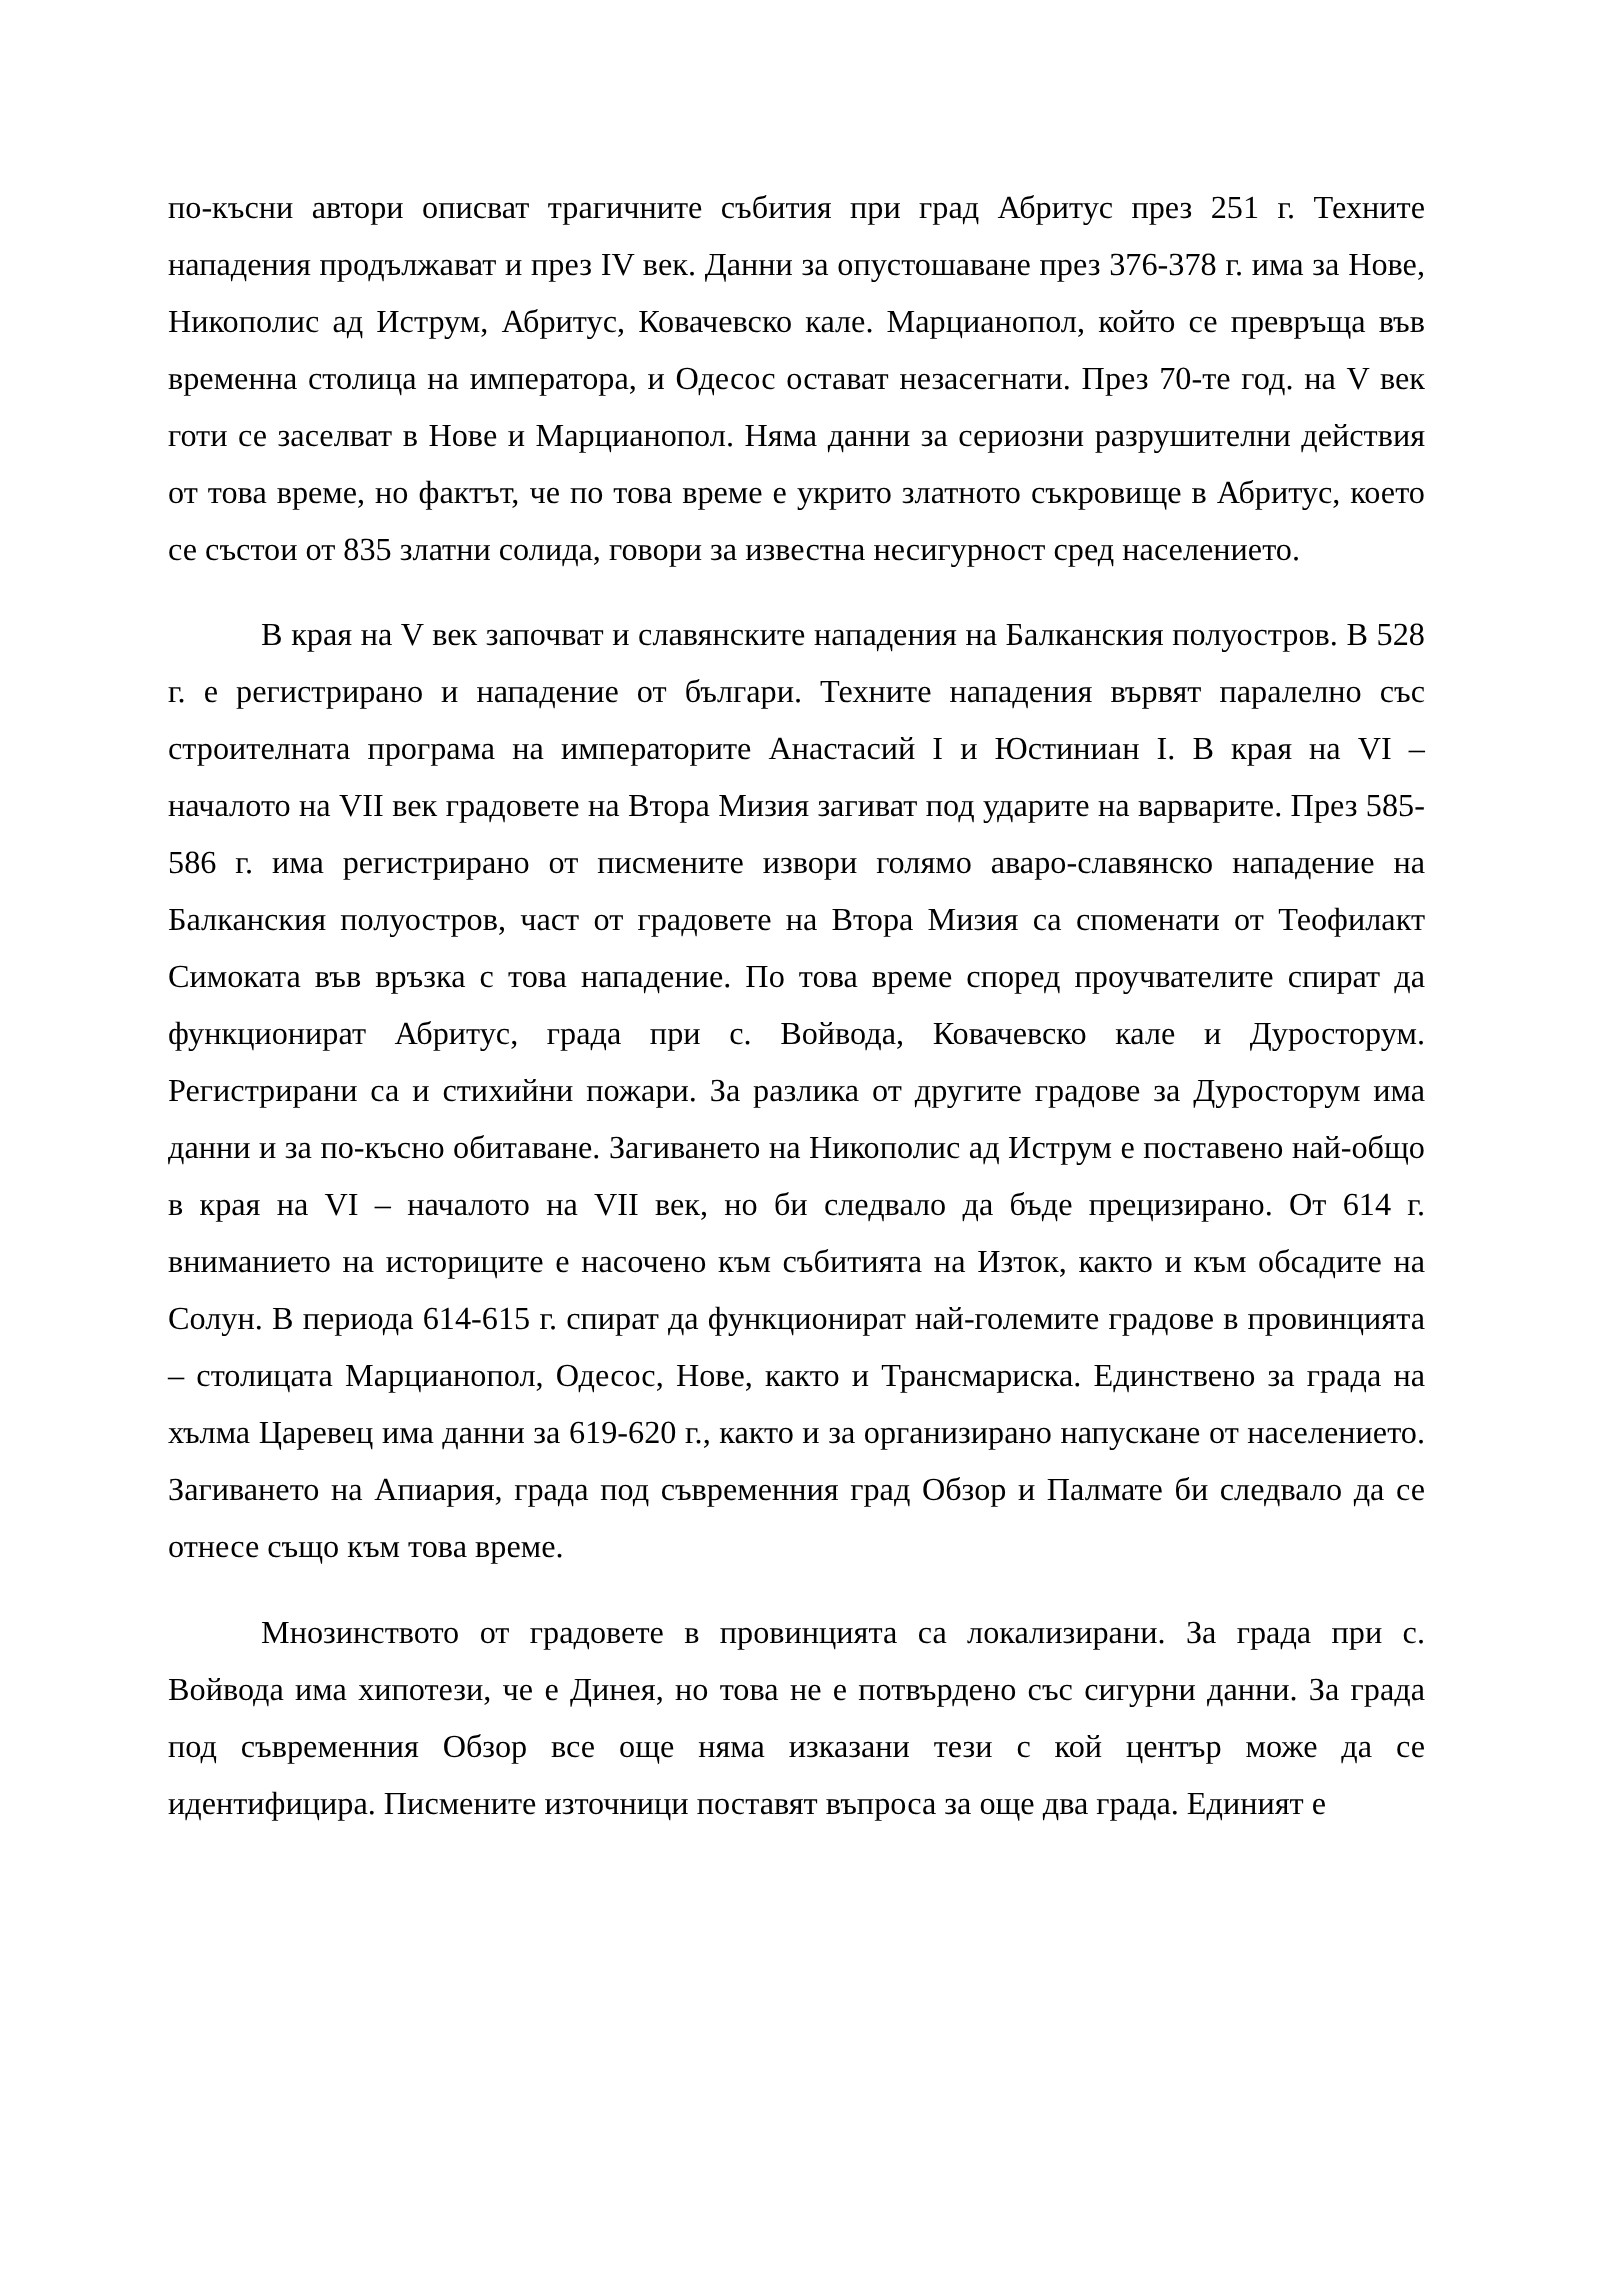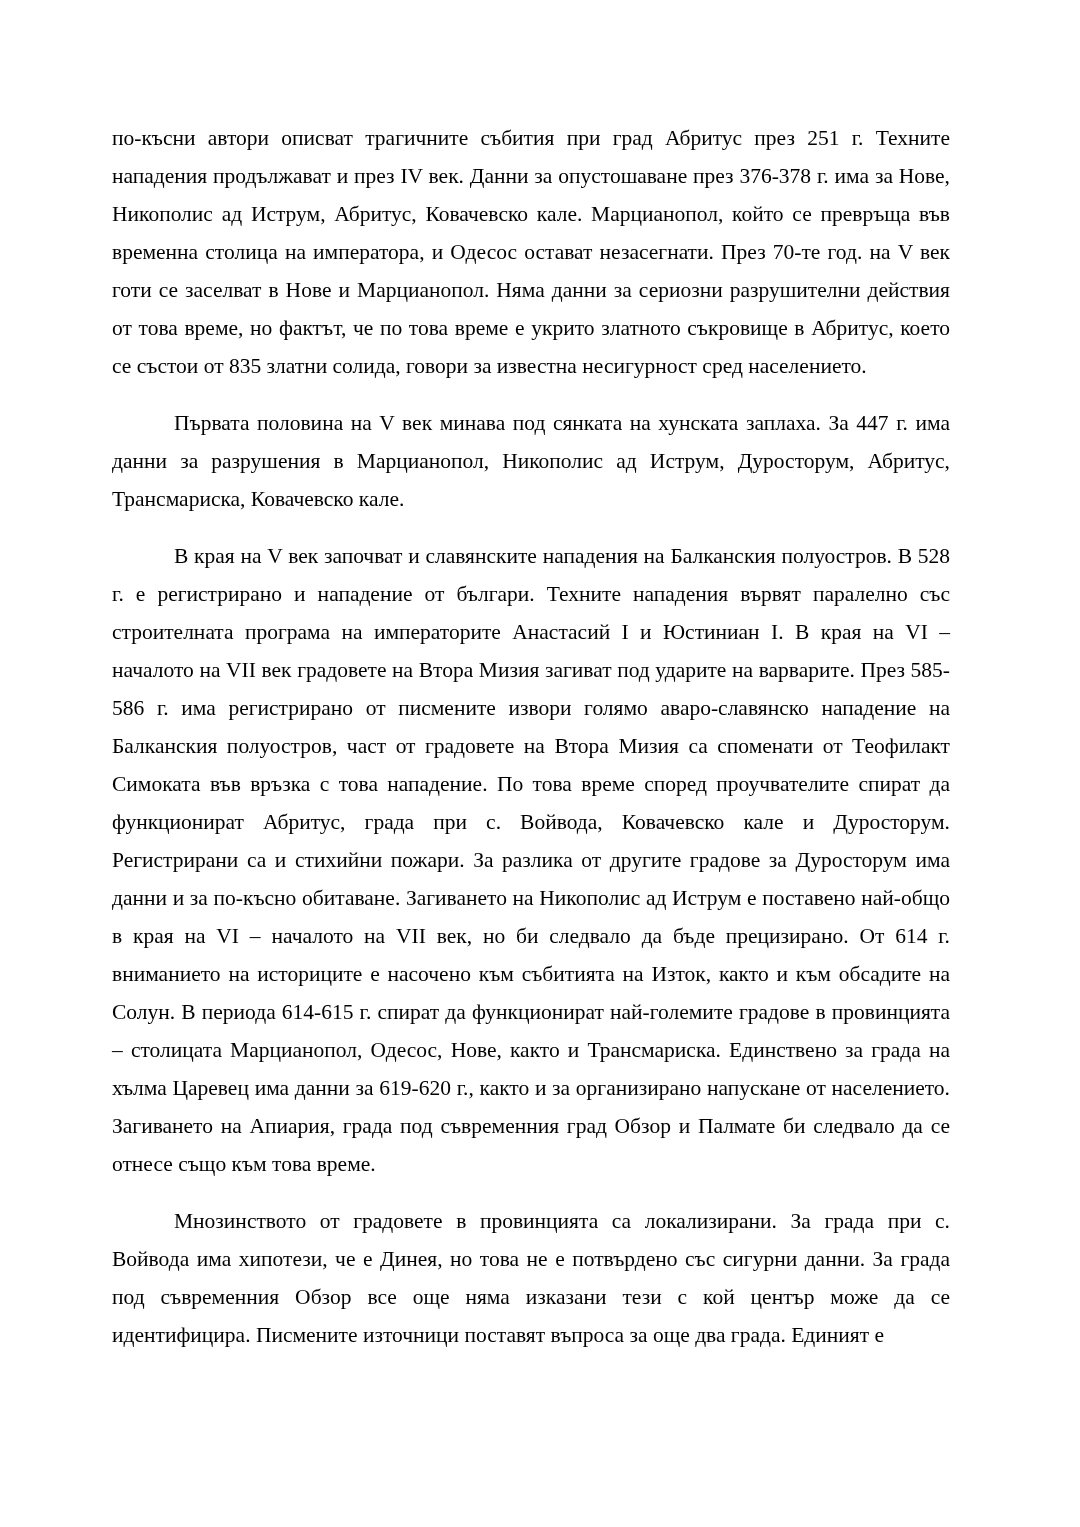--- a/index.html
+++ b/index.html
@@ -28,16 +28,15 @@
     }
     .page p.indent {
       text-indent: 62px;
     }
   </style>
 </head>
 <body>
 
 <div class="page">
   <p>по-късни автори описват трагичните събития при град Абритус през 251 г. Техните нападения продължават и през IV век. Данни за опустошаване през 376-378 г. има за Нове, Никополис ад Иструм, Абритус, Ковачевско кале. Марцианопол, който се превръща във временна столица на императора, и Одесос остават незасегнати. През 70-те год. на V век готи се заселват в Нове и Марцианопол. Няма данни за сериозни разрушителни действия от това време, но фактът, че по това време е укрито златното съкровище в Абритус, което се състои от 835 златни солида, говори за известна несигурност сред населението.</p>
-  <p class="indent">Първата половина на V век минава под сянката на хунската заплаха. За 447 г. има данни за разрушения в Марцианопол, Никополис ад Иструм, Дуросторум, Абритус, Трансмариска, Ковачевско кале.</p>
   <p class="indent">В края на V век започват и славянските нападения на Балканския полуостров. В 528 г. е регистрирано и нападение от българи. Техните нападения вървят паралелно със строителната програма на императорите Анастасий I и Юстиниан I. В края на VI – началото на VII век градовете на Втора Мизия загиват под ударите на варварите. През 585-586 г. има регистрирано от писмените извори голямо аваро-славянско нападение на Балканския полуостров, част от градовете на Втора Мизия са споменати от Теофилакт Симоката във връзка с това нападение. По това време според проучвателите спират да функционират Абритус, града при с. Войвода, Ковачевско кале и Дуросторум. Регистрирани са и стихийни пожари. За разлика от другите градове за Дуросторум има данни и за по-късно обитаване. Загиването на Никополис ад Иструм е поставено най-общо в края на VI – началото на VII век, но би следвало да бъде прецизирано. От 614 г. вниманието на историците е насочено към събитията на Изток, както и към обсадите на Солун. В периода 614-615 г. спират да функционират най-големите градове в провинцията – столицата Марцианопол, Одесос, Нове, както и Трансмариска. Единствено за града на хълма Царевец има данни за 619-620 г., както и за организирано напускане от населението. Загиването на Апиария, града под съвременния град Обзор и Палмате би следвало да се отнесе също към това време.</p>
   <p class="indent">Мнозинството от градовете в провинцията са локализирани. За града при с. Войвода има хипотези, че е Динея, но това не е потвърдено със сигурни данни. За града под съвременния Обзор все още няма изказани тези с кой център може да се идентифицира. Писмените източници поставят въпроса за още два града. Единият е</p>
 </div>
 
 </body></html>

